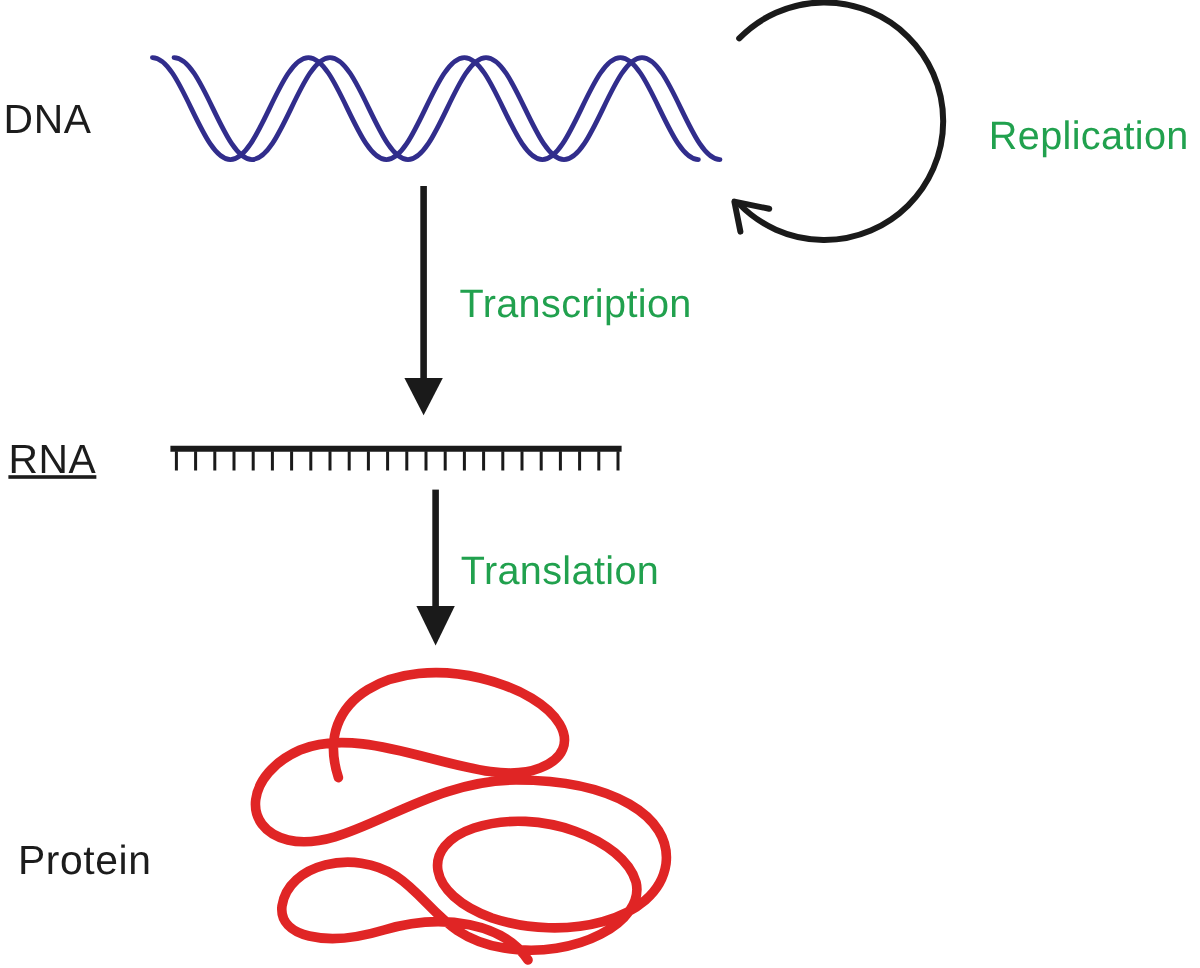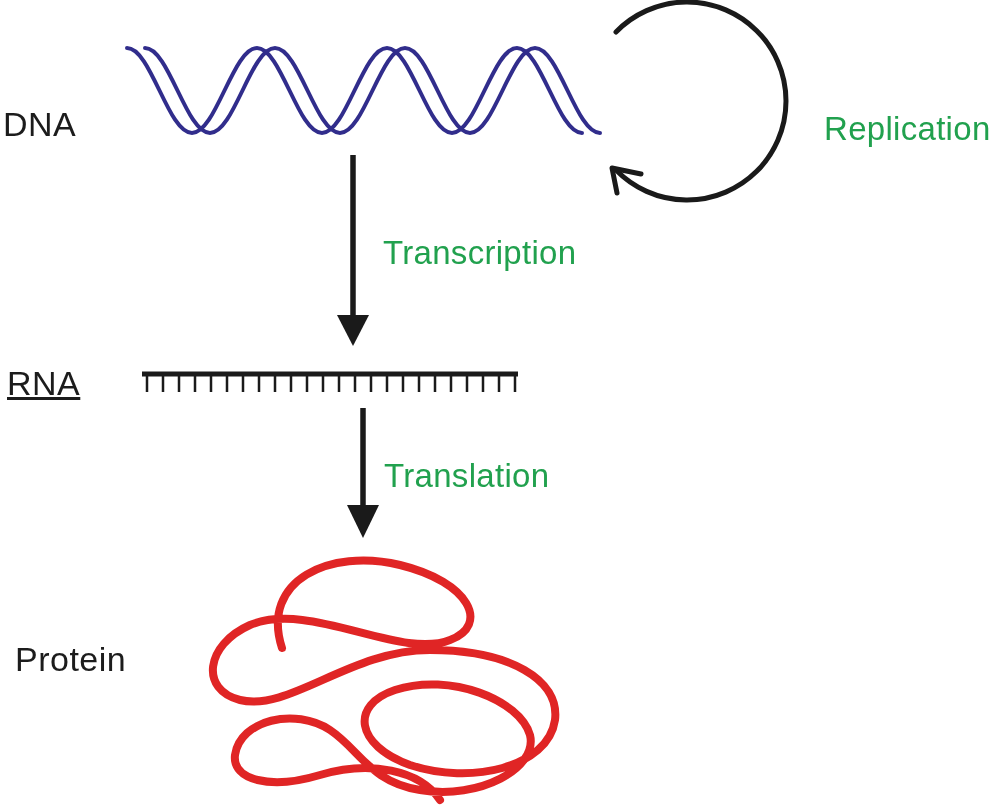--- a/index.html
+++ b/index.html
@@ -9,24 +9,24 @@
   }
   .canvas{position:absolute;inset:0;width:1000px;height:807px;}
   .node-label{
     position:absolute;color:#1c1c1c;font-size:34px;line-height:1;
     letter-spacing:0.5px;white-space:nowrap;
   }
   .process-label{
     position:absolute;color:#21a14e;font-size:33px;line-height:1;
     letter-spacing:0.3px;white-space:nowrap;
   }
-  #dna-label{left:3px;top:83px;margin-top:24px;}
+  #dna-label{left:3px;top:83px;}
   #rna-label{left:7px;top:366px;text-decoration:underline;}
-  #protein-label{left:15px;top:642px;}
-  #replication-label{left:824px;top:96px;margin-top:16px;}
+  #protein-label{left:15px;top:700px;}
+  #replication-label{left:824px;top:96px;}
   #transcription-label{left:383px;top:236px;text-align:right;}
   #translation-label{left:384px;top:459px;}
   svg{position:absolute;left:0;top:0;}
 </style>
 </head>
 <body>
 
 <svg class="canvas" viewBox="0 0 1000 807">
 
   <g fill="none" stroke-width="4" stroke-linecap="round">

